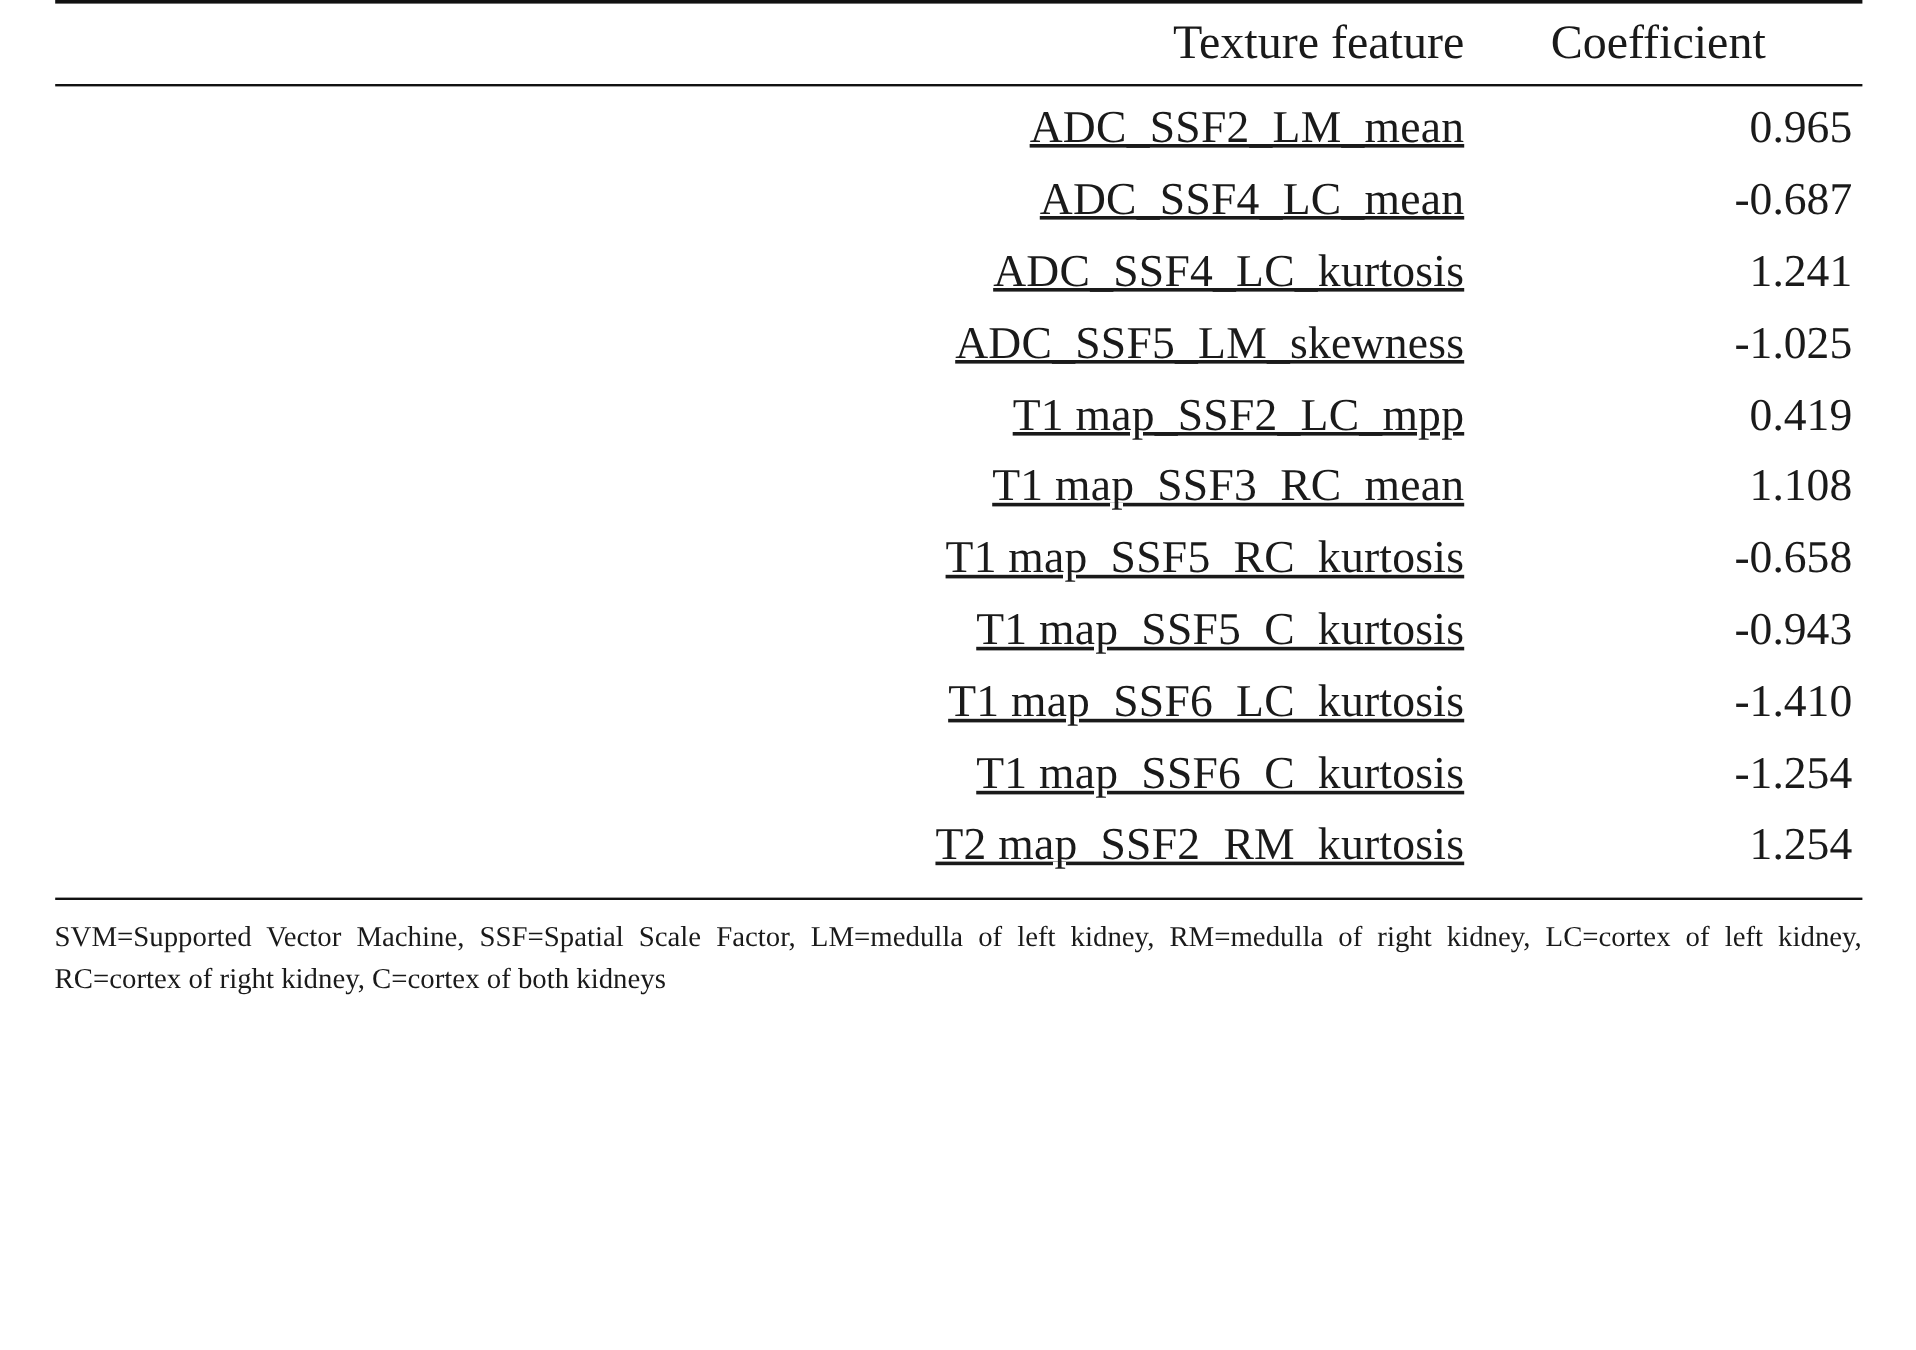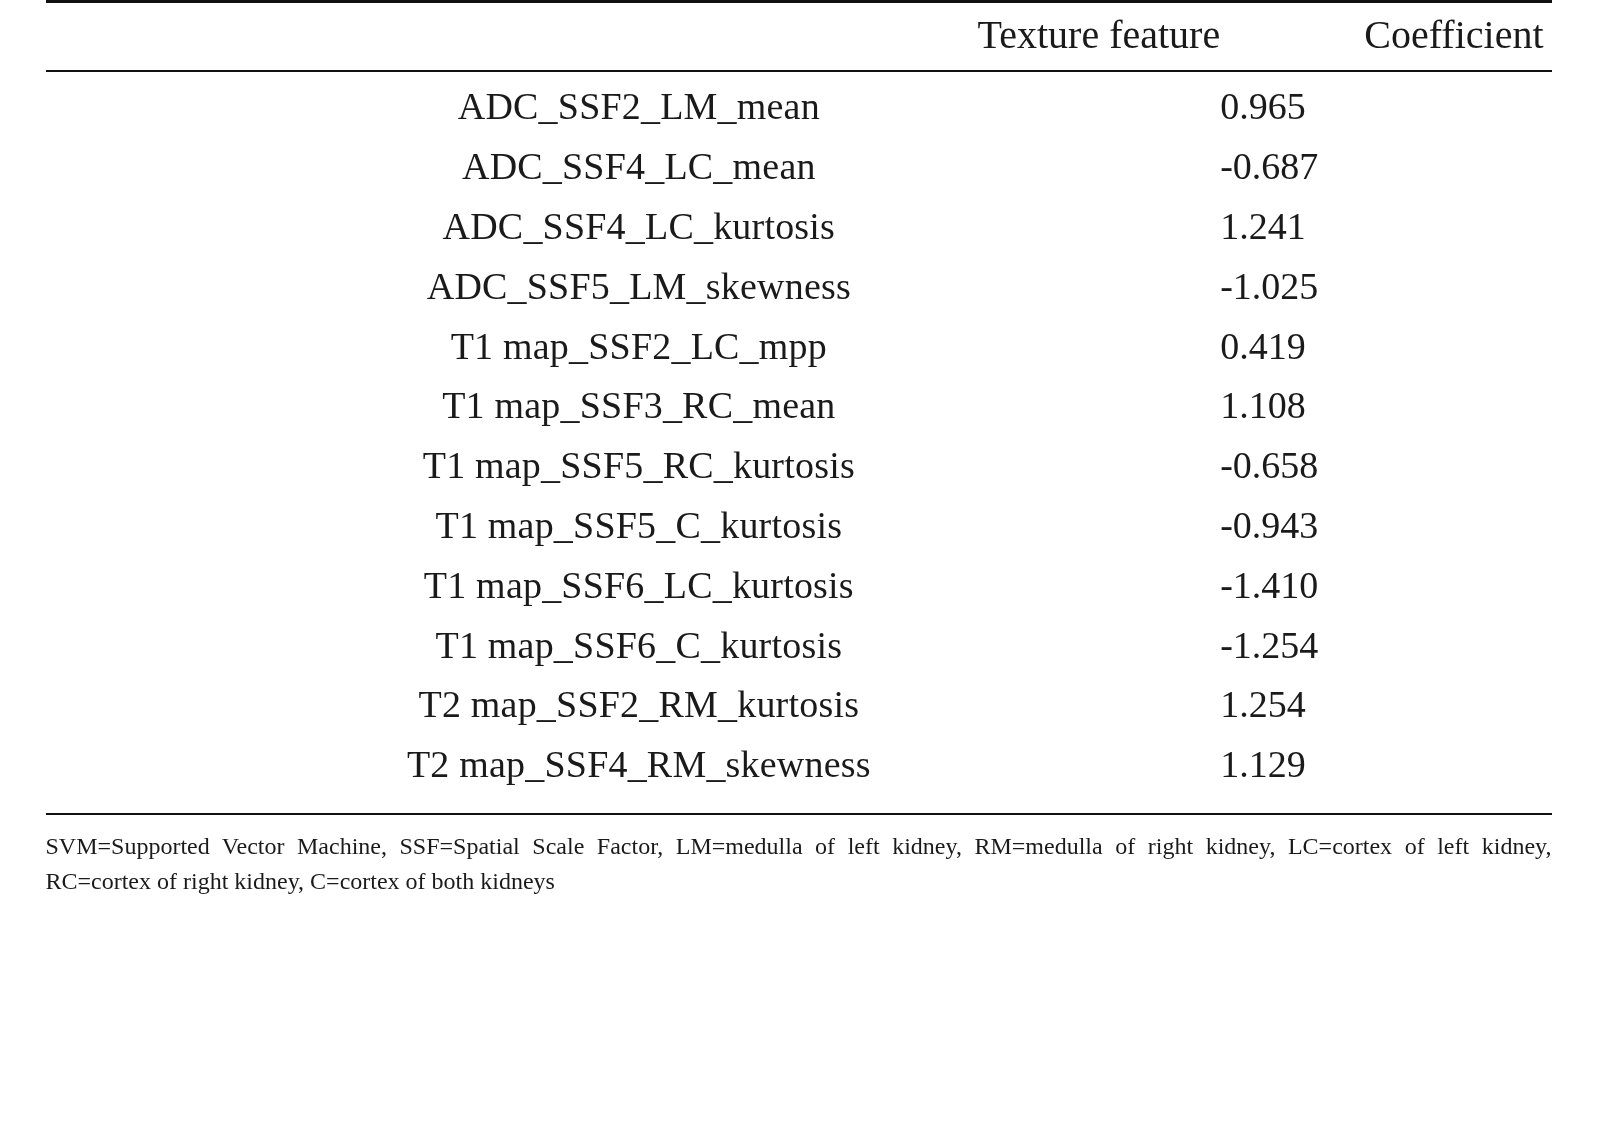--- a/index.html
+++ b/index.html
@@ -41,38 +41,39 @@
     font-size: 40px;
     line-height: 1.18;
     padding: 8px 0 12px 0;
     vertical-align: bottom;
   }
   thead th.th-feature {
     text-align: right;
     padding-left: 0;
   }
   thead th.th-coeff {
-    text-align: right;
+    text-align: center;
     padding-right: 8px;
   }
 
   tbody td {
     font-size: 38px;
     line-height: 1.18;
     padding: 8px 0 7px 0;
     vertical-align: baseline;
     white-space: nowrap;
   }
   tbody td.td-feature {
-    text-align: center;
+    text-align: right;
     padding-left: 12px;
     letter-spacing: 0.2px;
+    text-decoration: underline;
   }
   tbody td.td-coeff {
-    text-align: left;
+    text-align: right;
     padding-right: 8px;
   }
 
   tbody tr.first-row td {
     padding-top: 12px;
   }
   tbody tr.last-row td {
     padding-bottom: 12px;
   }
 
@@ -156,24 +157,20 @@
         <td class="td-coeff">-1.410</td>
       </tr>
       <tr>
         <td class="td-feature">T1 map_SSF6_C_kurtosis</td>
         <td class="td-coeff">-1.254</td>
       </tr>
       <tr>
         <td class="td-feature">T2 map_SSF2_RM_kurtosis</td>
         <td class="td-coeff">1.254</td>
       </tr>
-      <tr class="last-row">
-        <td class="td-feature">T2 map_SSF4_RM_skewness</td>
-        <td class="td-coeff">1.129</td>
-      </tr>
     </tbody>
   </table>
 
   <div class="footnote">
     <div class="rule-bottom" style="margin-bottom:14px;"></div>
     <p>SVM=Supported Vector Machine, SSF=Spatial Scale Factor, LM=medulla of left kidney, RM=medulla of right kidney, LC=cortex of left kidney, RC=cortex of right kidney, C=cortex of both kidneys</p>
   </div>
 
 </div>
 

